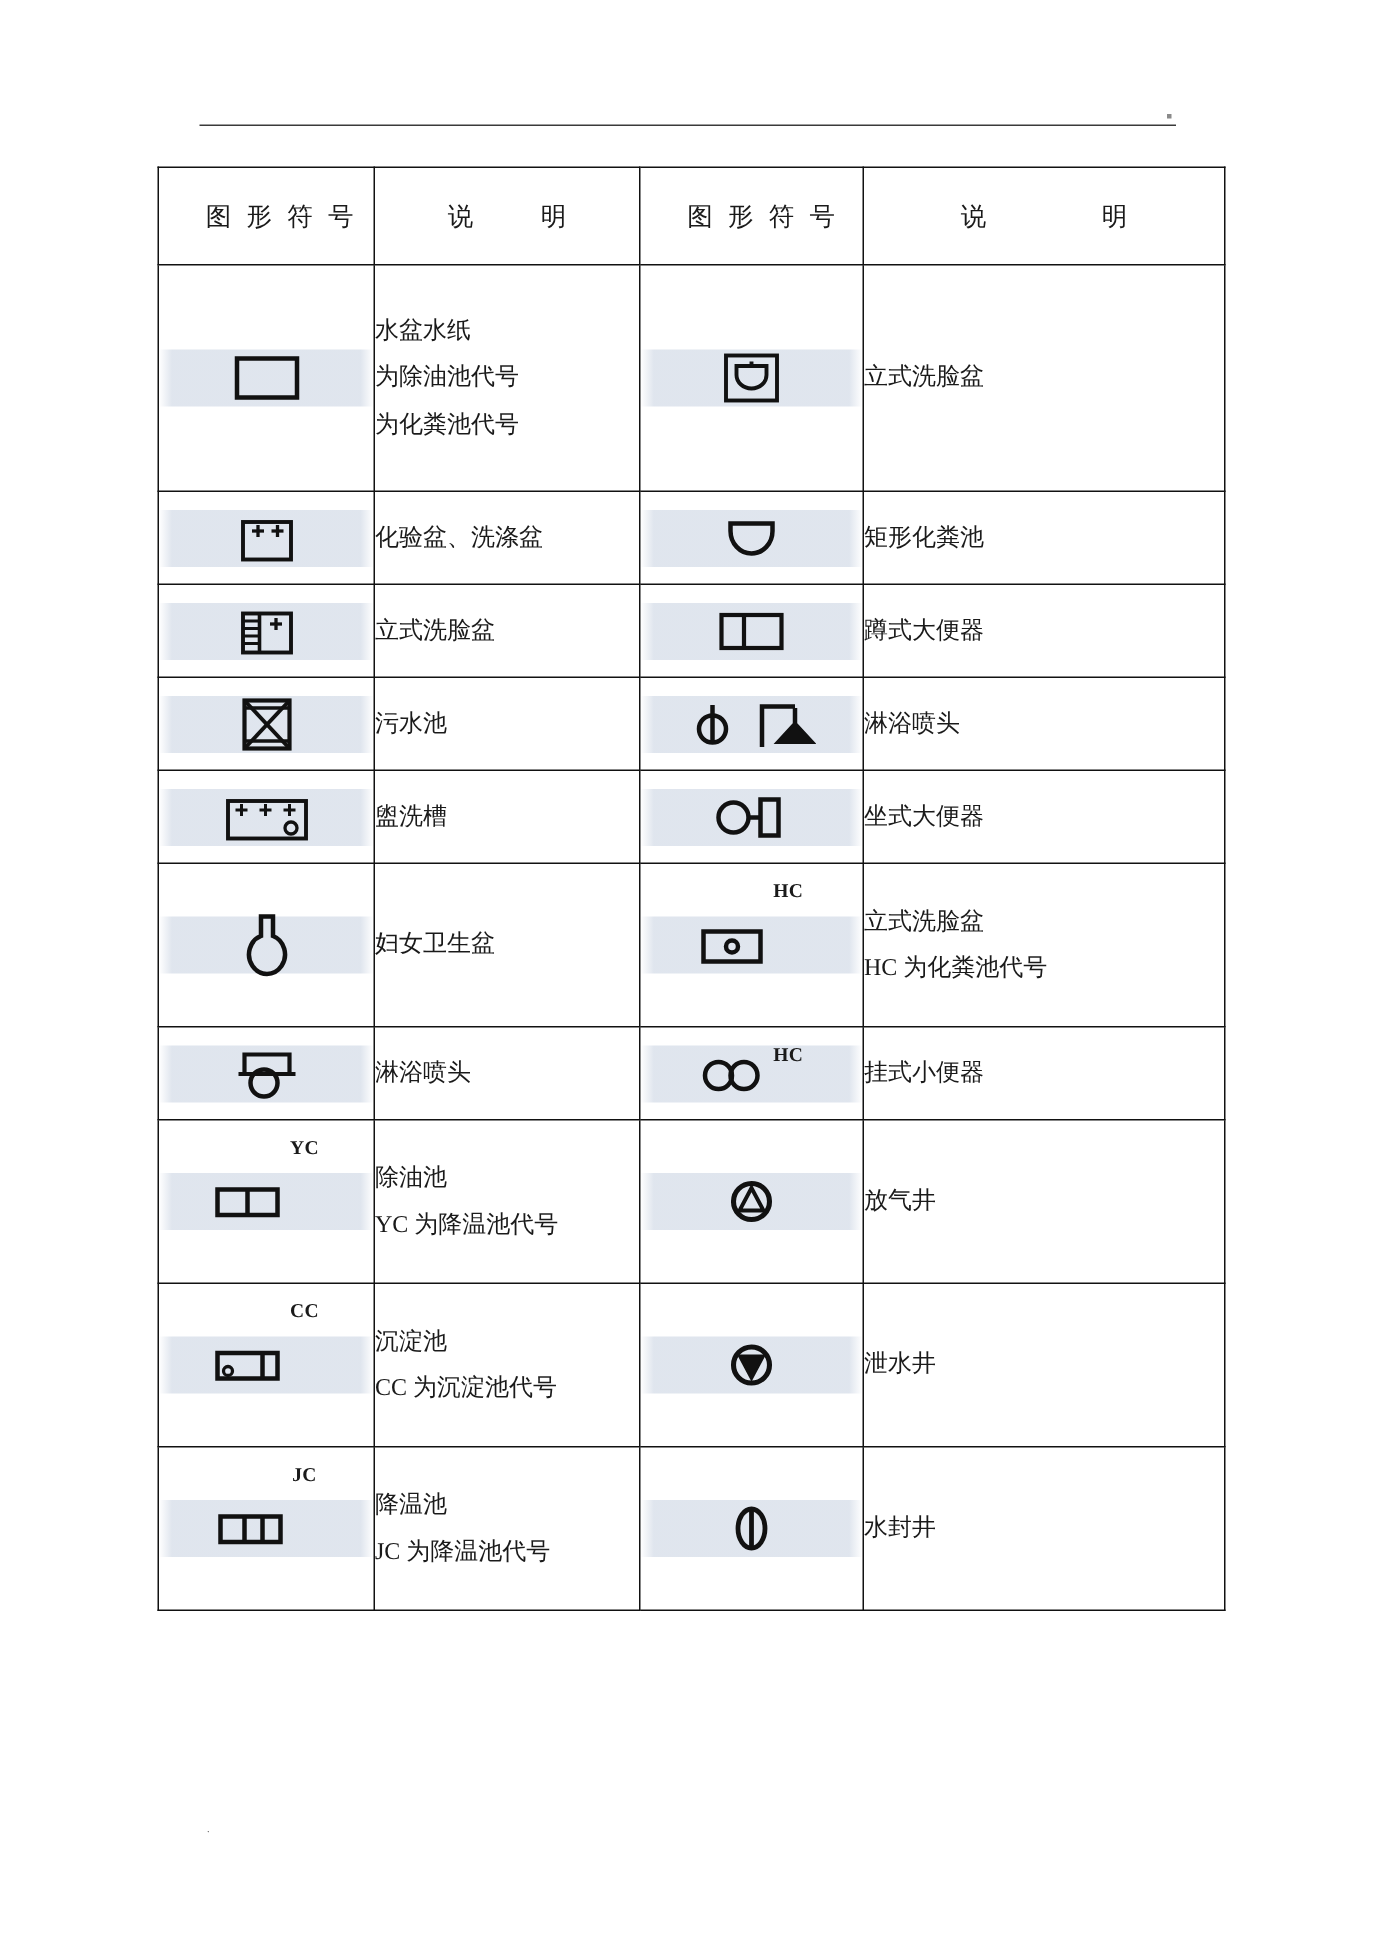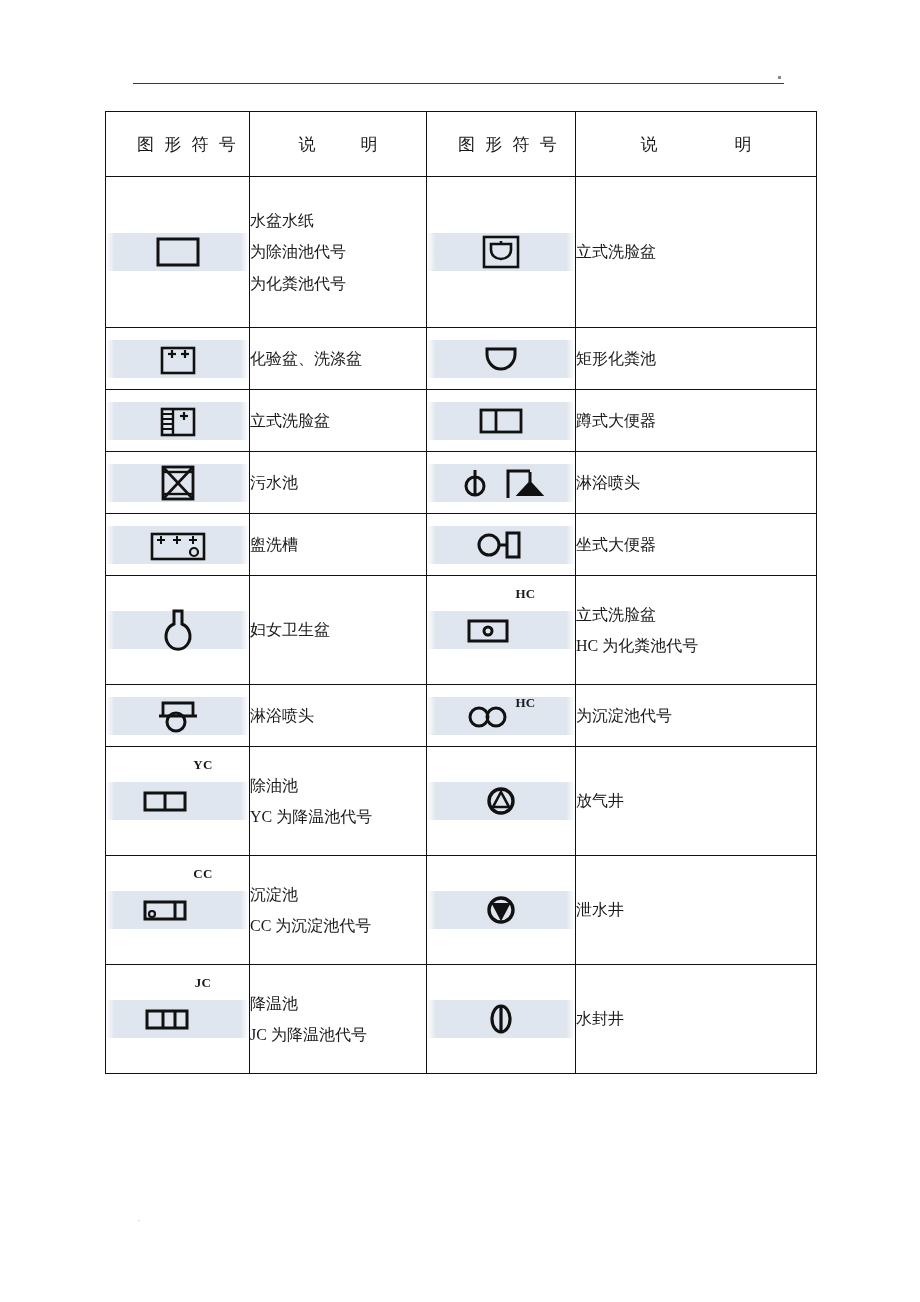--- a/index.html
+++ b/index.html
@@ -400,21 +400,21 @@
           <div class="symband"></div>
           <div class="symwrap">
             <svg width="44" height="28" viewBox="0 0 44 28">
               <ellipse cx="13" cy="15" rx="9" ry="9" fill="none" stroke="#111" stroke-width="3"></ellipse>
               <ellipse cx="30" cy="15" rx="9" ry="9" fill="none" stroke="#111" stroke-width="3"></ellipse>
             </svg>
             <span class="code-sup">HC</span>
           </div>
         </td>
         <td class="desccell">
-          <span class="line">为沉淀池代号</span>
+          <span class="line">挂式小便器</span>
         </td>
       </tr>
 
       <tr class="r-two">
         <td class="symcell">
           <div class="symband"></div>
           <div class="symwrap">
             <svg width="46" height="26" viewBox="0 0 46 26">
               <rect x="3" y="5" width="40" height="17" fill="none" stroke="#111" stroke-width="3"></rect>
               <line x1="23" y1="5" x2="23" y2="22" stroke="#111" stroke-width="3"></line>

